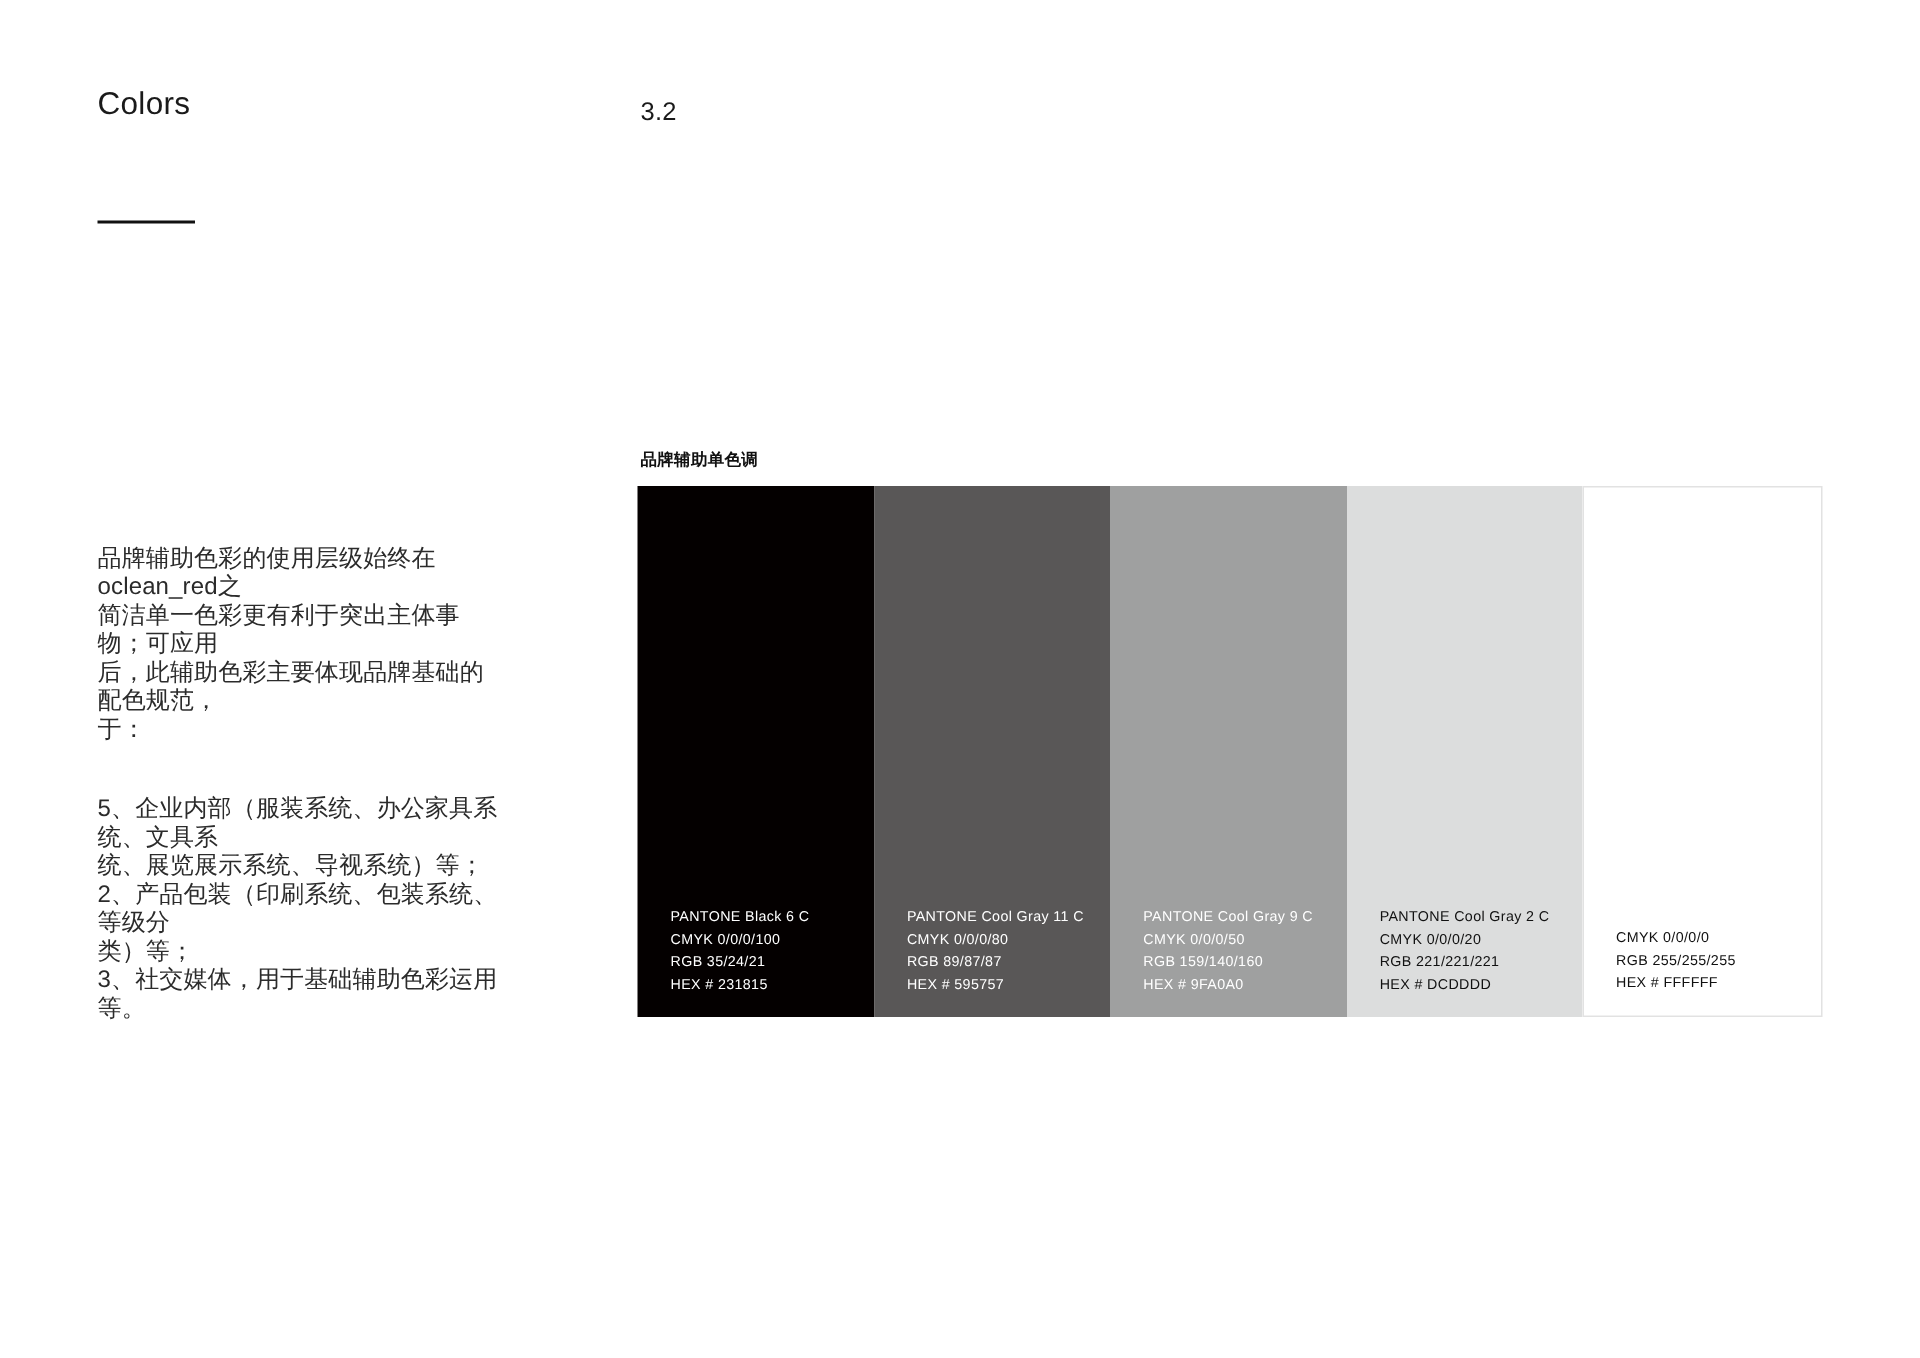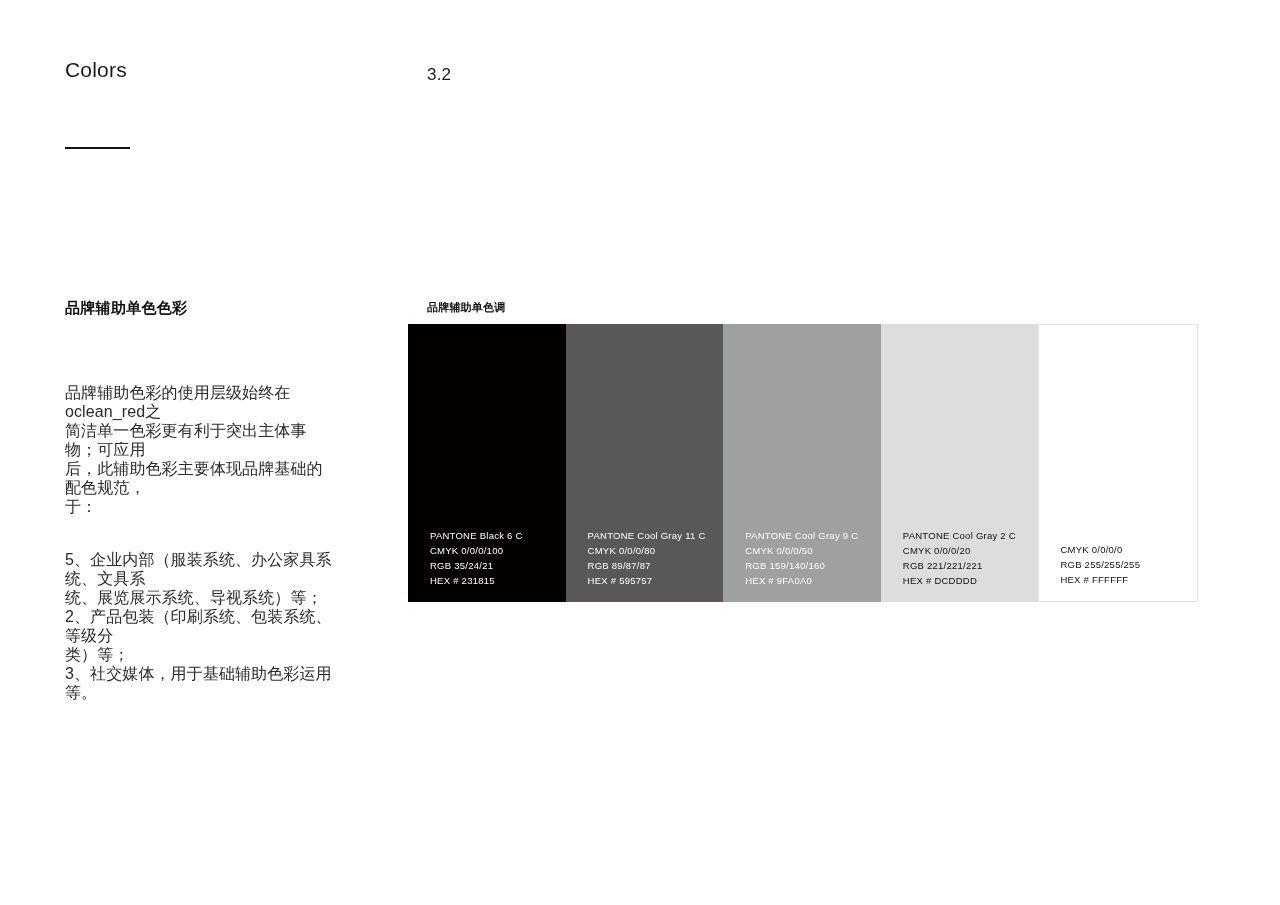--- a/index.html
+++ b/index.html
@@ -84,24 +84,24 @@
     left: 427px;
     top: 302px;
     font-size: 11px;
     font-weight: 700;
     color: #111111;
     letter-spacing: 0.2px;
     line-height: 1;
   }
   .swatch-row {
     position: absolute;
-    left: 408px;
+    left: 425px;
     top: 324px;
     width: 790px;
-    height: 278px;
+    height: 354px;
     display: flex;
   }
   .swatch {
     position: relative;
     flex: 1 1 0;
     box-sizing: border-box;
   }
   .swatch.bordered {
     border: 1px solid #e2e2e2;
   }
@@ -122,21 +122,20 @@
   }
 </style>
 </head>
 <body>
 
 <div class="page-title">Colors</div>
 <div class="section-number">3.2</div>
 <div class="rule"></div>
 
 <div class="left-col">
-  <div class="sub-heading">品牌辅助单色色彩</div>
   <div class="body-block">
     <p>品牌辅助色彩的使用层级始终在oclean_red之</p>
     <p>简洁单一色彩更有利于突出主体事物；可应用</p>
     <p>后，此辅助色彩主要体现品牌基础的配色规范，</p>
     <p>于：</p>
     <div class="spacer"></div>
     <div class="list-block">
       <p>5、企业内部（服装系统、办公家具系统、文具系</p>
       <p>统、展览展示系统、导视系统）等；</p>
       <p>2、产品包装（印刷系统、包装系统、等级分</p>

